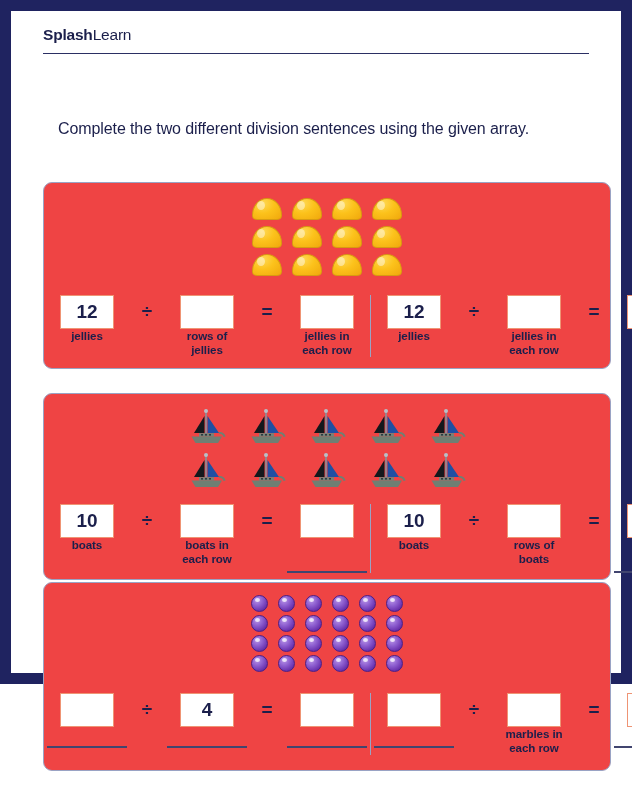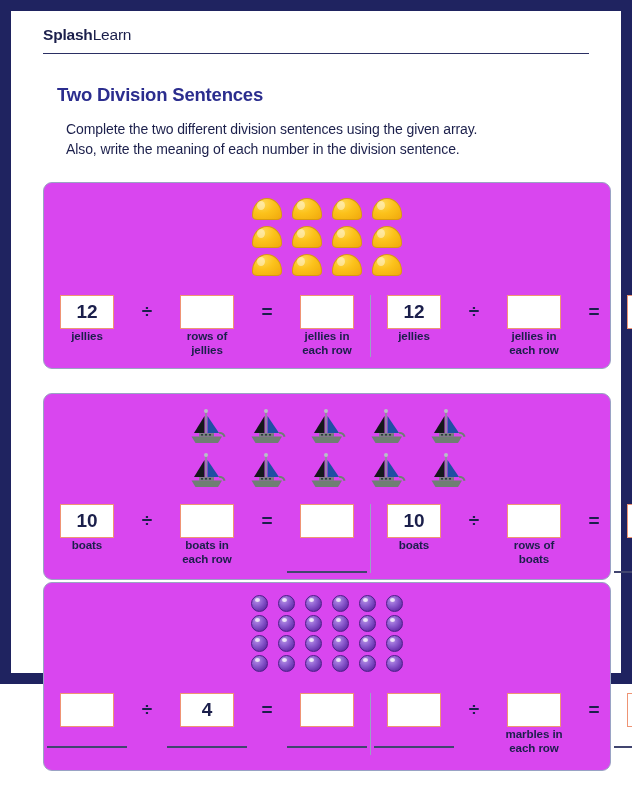--- a/index.html
+++ b/index.html
@@ -60,37 +60,36 @@
     top: 73px;
     font-size: 18.5px;
     font-weight: 700;
     color: #2b2d8e;
     letter-spacing: -0.2px;
   }
   .instructions {
     position: absolute;
     left: 47px;
     top: 108px;
-    font-size: 14px;
+    font-size: 16px;
     color: #1b1f4b;
     line-height: 20px;
     letter-spacing: -0.1px;
-    margin-left: 8px;
   }
   .instructions div { white-space: nowrap; }
 
   
   .card {
     position: absolute;
     left: 32px;
     width: 568px;
     box-sizing: border-box;
     border: 1.4px solid #9aa3c4;
     border-radius: 9px;
-    background: #d946ef;
+    background: #ef4444;
   }
   #card-1 { top: 171px; height: 187px; }
   #card-2 { top: 382px; height: 187px; }
   #card-3 { top: 571px; height: 189px; }
 
   
   .array {
     position: absolute;
     left: 0; right: 0;
     display: flex;
@@ -242,25 +241,23 @@
 <div class="page">
   <div class="sheet">
 
     <div class="header">
       <div class="logo">
         <span class="b">Splash</span><span class="n">Learn</span>
       </div>
       <div class="header-rule"></div>
     </div>
 
-    <div class="title">Two Division Sentences</div>
 
     <div class="instructions">
       <div>Complete the two different division sentences using the given array.</div>
-      <div>Also, write the meaning of each number in the division sentence.</div>
     </div>
 
     <div class="card" id="card-1">
       <div class="array" id="array-jellies">
           <div class="row">
             <div class="jelly"></div>
             <div class="jelly"></div>
             <div class="jelly"></div>
             <div class="jelly"></div>
           </div>

